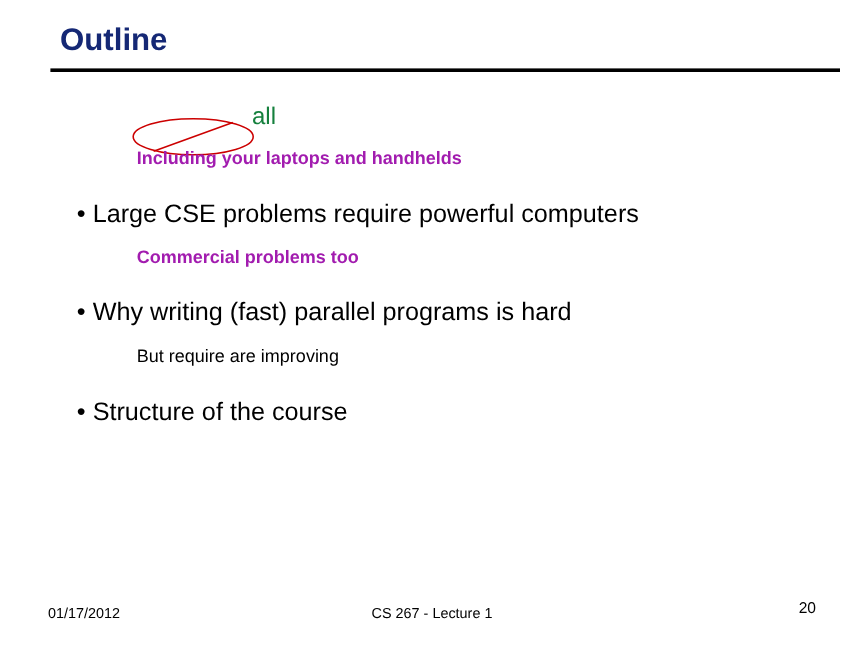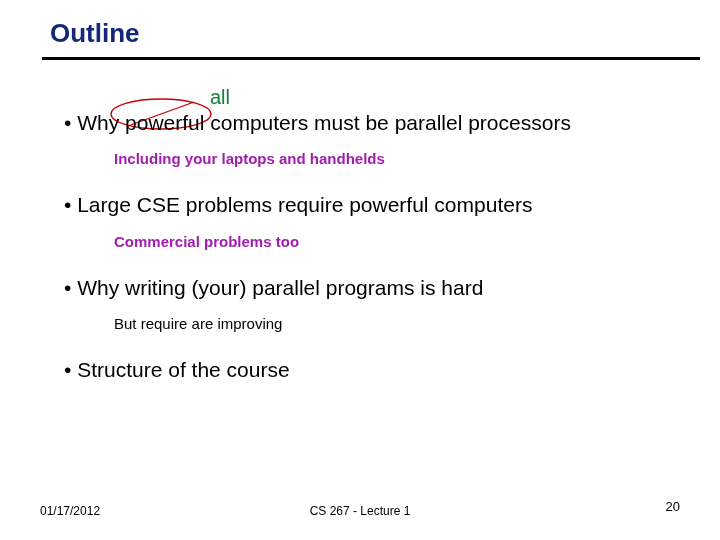--- a/index.html
+++ b/index.html
@@ -29,27 +29,26 @@
 
   <div class="annot" style="left:210px; top:86px;">
     <span class="annot-text">all</span>
   </div>
   <svg class="annot" style="left:108px; top:96px;" width="106" height="36">
     <ellipse cx="53" cy="18" rx="50" ry="15" fill="none" stroke="#cc0000" stroke-width="1.3"></ellipse>
     <line x1="20" y1="30" x2="86" y2="6" stroke="#cc0000" stroke-width="1.3"></line>
   </svg>
 
   <div class="content">
-    <div class="bullet">Why powerful computers must be parallel processors</div>
     <div class="sub blue">Including your laptops and handhelds</div>
 
     <div class="bullet">Large CSE problems require powerful computers</div>
     <div class="sub blue">Commercial problems too</div>
 
-    <div class="bullet">Why writing (your) parallel programs is hard</div>
+    <div class="bullet">Why writing (fast) parallel programs is hard</div>
     <div class="sub">But require are improving</div>
 
     <div class="bullet">Structure of the course</div>
   </div>
 
   <div class="footer">
     <span class="date">01/17/2012</span>
     <span class="mid">CS 267 - Lecture 1</span>
     <span class="num">20</span>
   </div>

